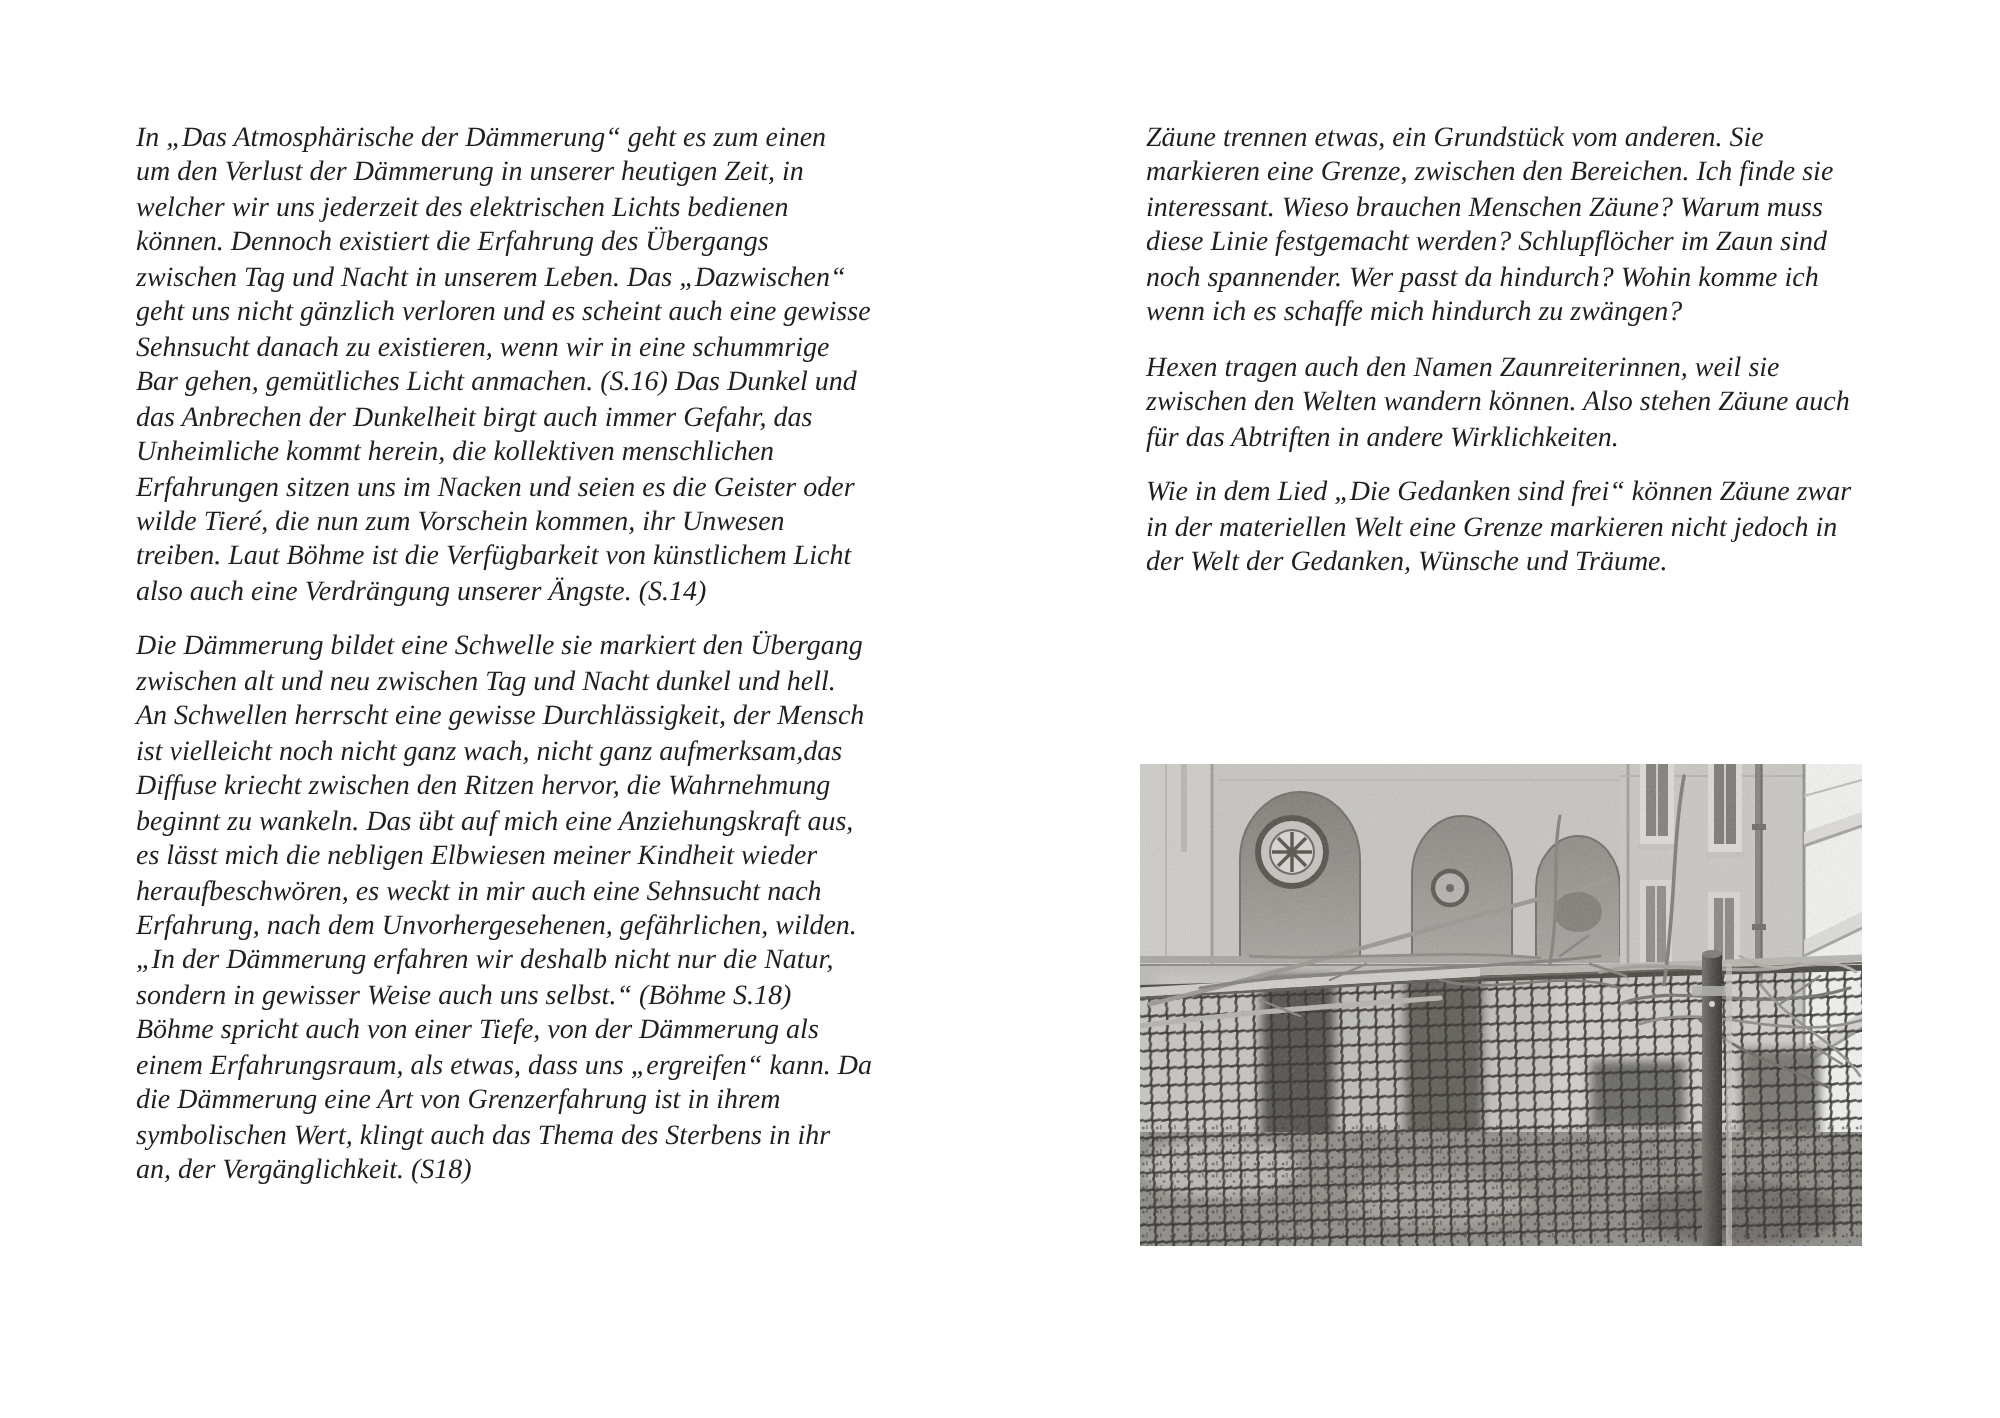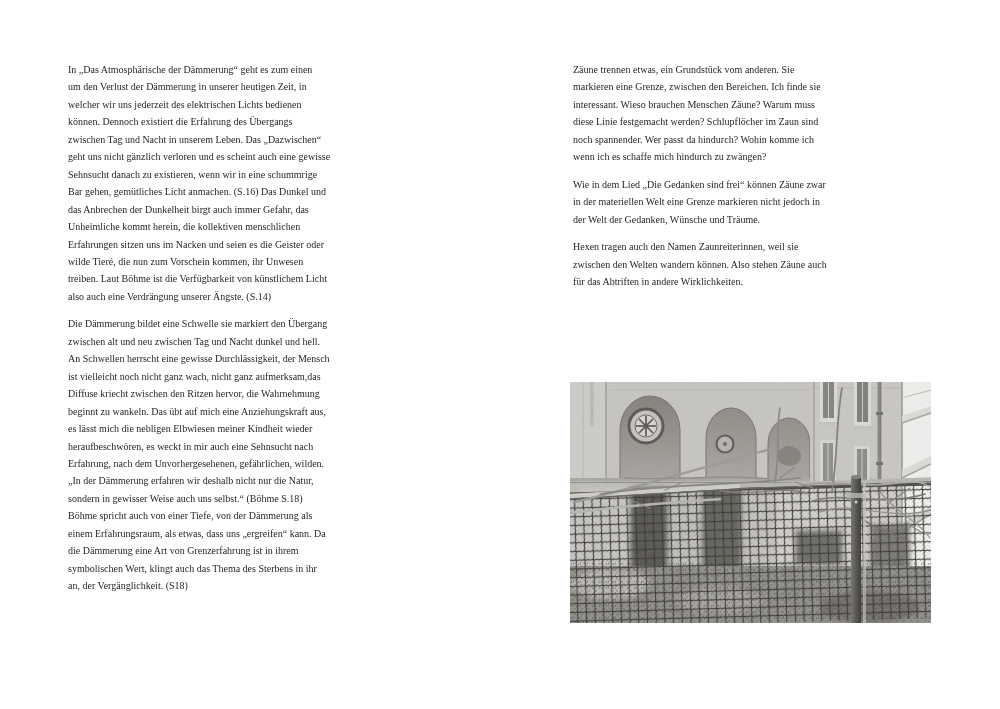--- a/index.html
+++ b/index.html
@@ -5,22 +5,22 @@
   html,body{margin:0;padding:0;}
   body{
     width:1000px;height:709px;position:relative;overflow:hidden;
     background:#ffffff;
     font-family:"Liberation Serif","DejaVu Serif",serif;
   }
   .page{position:absolute;top:61px;}
   .page-left{left:68px;width:446px;}
   .page-right{left:573px;width:396px;}
   .body-text{
-    font-size:10px;line-height:17.45px;color:#1f1f1f;
-    white-space:pre-line;margin:0 0 10px 0;
+    font-size:14px;line-height:17.45px;color:#1f1f1f;
+    white-space:pre-line;margin:0 0 10px 0;font-style:italic;
   }
   .heading{
     font-size:14px;line-height:17.45px;color:#1f1f1f;
     font-weight:normal;margin:0 0 11px 0;
   }
   .photo{
     position:absolute;left:-3px;top:321px;width:361px;height:241px;
     margin:0;padding:0;line-height:0;
   }
   .photo svg{display:block;}
@@ -63,26 +63,26 @@
 an, der Vergänglichkeit. (S18)</p>
   </section>
 
   <section class="page page-right">
     <p class="body-text">Zäune trennen etwas, ein Grundstück vom anderen. Sie
 markieren eine Grenze, zwischen den Bereichen. Ich finde sie
 interessant. Wieso brauchen Menschen Zäune? Warum muss
 diese Linie festgemacht werden? Schlupflöcher im Zaun sind
 noch spannender. Wer passt da hindurch? Wohin komme ich
 wenn ich es schaffe mich hindurch zu zwängen?</p>
+    <p class="body-text">Hexen tragen auch den Namen Zaunreiterinnen, weil sie
+zwischen den Welten wandern können. Also stehen Zäune auch
+für das Abtriften in andere Wirklichkeiten.</p>
     <p class="body-text">Wie in dem Lied „Die Gedanken sind frei“ können Zäune zwar
 in der materiellen Welt eine Grenze markieren nicht jedoch in
 der Welt der Gedanken, Wünsche und Träume.</p>
-    <p class="body-text">Hexen tragen auch den Namen Zaunreiterinnen, weil sie
-zwischen den Welten wandern können. Also stehen Zäune auch
-für das Abtriften in andere Wirklichkeiten.</p>
 
     <figure class="photo" aria-label="Maschendrahtzaun mit kahlen Ranken vor einer Gebäudefassade mit drei Rundbogennischen, Rosettenfenster und hellen Balkonen rechts">
       <svg width="361" height="241" viewBox="0 0 361 241" xmlns="http://www.w3.org/2000/svg" role="img">
         <defs>
           <linearGradient id="archG1" x1="0" y1="0" x2="0" y2="1">
             <stop offset="0" stop-color="#7e7b75"></stop>
               <stop offset="1" stop-color="#a6a39e"></stop>
           </linearGradient>
           <linearGradient id="archG2" x1="0" y1="0" x2="0" y2="1">
             <stop offset="0" stop-color="#8a8781"></stop>

